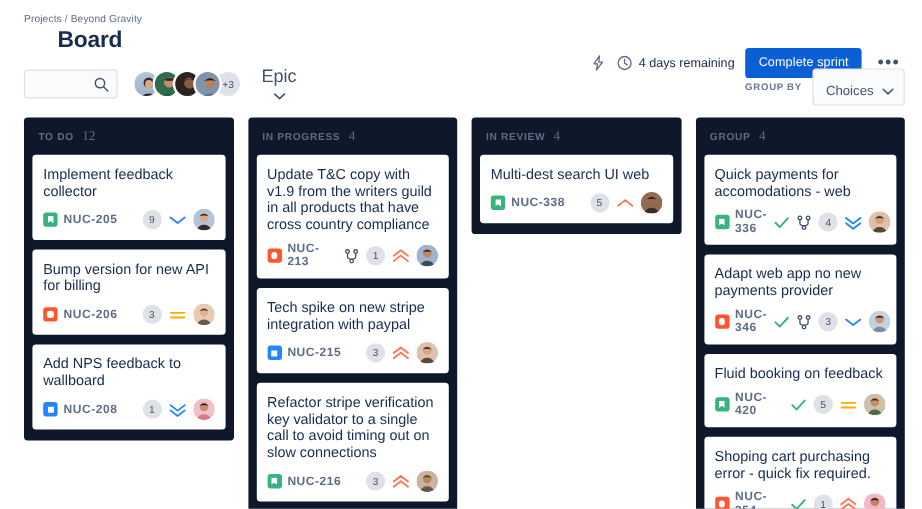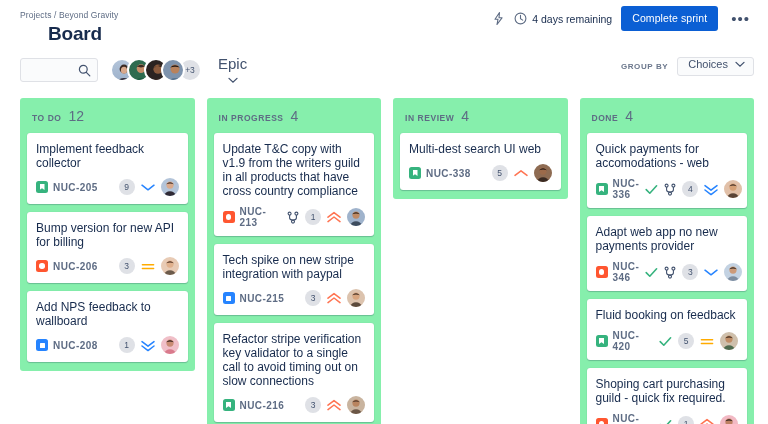--- a/index.html
+++ b/index.html
@@ -15,21 +15,21 @@
   .header { padding: 10px 16px 0 20px; position: relative; }
   .breadcrumb {
     font-size: 8.5px; color: #5E6C84; letter-spacing: .1px;
   }
   .page-title {
     font-size: 19px; font-weight: bold; color: #172B4D;
     letter-spacing: -.2px; margin-top: 3px; margin-left: 28px;
   }
 
   .header-right {
-    position: absolute; right: 14px; top: 6px;
+    position: absolute; right: 14px; top: 40px;
     display: flex; align-items: center; gap: 9px;
   }
   .icon-bolt, .icon-clock { display: block; }
   .days-remaining { font-size: 10.5px; color: #172B4D; }
   .clock-wrap { display: flex; align-items: center; gap: 5px; }
   .complete-sprint {
     background: #0B5FD4; color: #fff; border: none;
     font-size: 10.5px; font-family: inherit;
     padding: 6px 11px 7px; border-radius: 3px; cursor: pointer;
     letter-spacing: .1px;
@@ -82,44 +82,44 @@
     position: absolute; right: 14px; top: 12px;
     display: flex; align-items: center; gap: 9px;
   }
   .groupby-label {
     font-size: 8px; font-weight: bold; color: #6B778C;
     letter-spacing: .6px;
   }
   .groupby-select {
     display: flex; align-items: center; gap: 7px;
     border: 1px solid #DFE1E6; border-radius: 3px;
-    background: #FAFBFC; padding: 0 8px 5px 10px;
+    background: #FAFBFC; padding: 12px 8px 5px 10px;
     font-size: 11px; color: #42526E; cursor: pointer;
   }
 
   
   .board {
     display: flex; gap: 12px;
     padding: 14px 14px 0 20px;
     align-items: flex-start;
   }
   .column {
     flex: 1 1 0; min-width: 0;
-    background: #86efac; border-radius: 3px;
+    background: #0f172a; border-radius: 3px;
     padding: 8px 7px 9px;
   }
   .col-header {
     display: flex; align-items: baseline; gap: 7px;
     padding: 2px 5px 9px;
   }
   .col-name {
     font-size: 8.5px; font-weight: bold;
     color: #5E6C84; letter-spacing: .55px;
   }
-  .col-count { font-size: 14px; color: #5E6C84; }
+  .col-count { font-size: 11px; color: #5E6C84; font-family: Liberation Serif, serif; }
 
   .card {
     background: #fff; border-radius: 3px;
     box-shadow: 0 1px 1px rgba(9,30,66,.22), 0 0 1px rgba(9,30,66,.18);
     padding: 9px 9px 8px; margin-bottom: 8px; cursor: pointer;
   }
   .card:last-child { margin-bottom: 0; }
   .card-title {
     font-size: 12px; line-height: 14px;
     color: #172B4D; margin-bottom: 8px;
@@ -455,21 +455,21 @@
                 <circle cx="12" cy="9.4" r="4.8" fill="#9C6A4A"></circle>
                 <path d="M6.9 8.2 q5.1-5.2 10.2 0 q-5.1-1.5-10.2 0z" fill="#1E1512"></path>
               </svg>
             </span>
           </div>
         </div>
       </div>
     </div>
     <div class="column">
       <div class="col-header">
-        <span class="col-name">DONE</span>
+        <span class="col-name">GROUP</span>
         <span class="col-count">4</span>
       </div>
       <div class="card">
         <div class="card-title">Quick payments for accomodations - web</div>
         <div class="card-footer">
           <div class="key-group">
             <span class="type-icon type-story">
               <span class="glyph-book"></span>
             </span>
             <span class="issue-key">NUC-336</span>
@@ -555,21 +555,21 @@
                 <rect width="24" height="24" fill="#CFC0AC"></rect>
                 <path d="M3.5 24 q2.6-6.4 8.5-6.4 t8.5 6.4z" fill="#4F6B4E"></path>
                 <circle cx="12" cy="9.4" r="4.8" fill="#C08D66"></circle>
                 <path d="M6.9 8.2 q5.1-5.2 10.2 0 q-5.1-1.5-10.2 0z" fill="#33251B"></path>
               </svg>
             </span>
           </div>
         </div>
       </div>
       <div class="card">
-        <div class="card-title">Shoping cart purchasing guild - quick fix required.</div>
+        <div class="card-title">Shoping cart purchasing error - quick fix required.</div>
         <div class="card-footer">
           <div class="key-group">
             <span class="type-icon type-bug">
               <span class="glyph-circle"></span>
             </span>
             <span class="issue-key">NUC-354</span>
           </div>
           <div class="footer-right">
             <svg width="13" height="11" viewBox="0 0 13 11">
               <path d="M1.2 5.6 L4.8 9.2 L11.6 1.8" fill="none" stroke="#36B37E" stroke-width="1.6" stroke-linecap="round" stroke-linejoin="round"></path>

